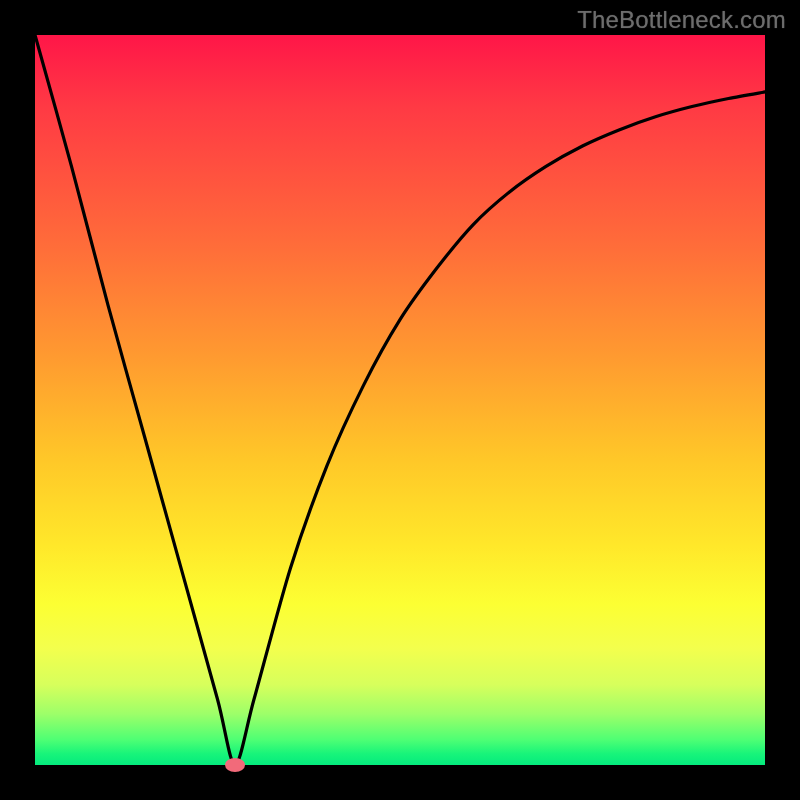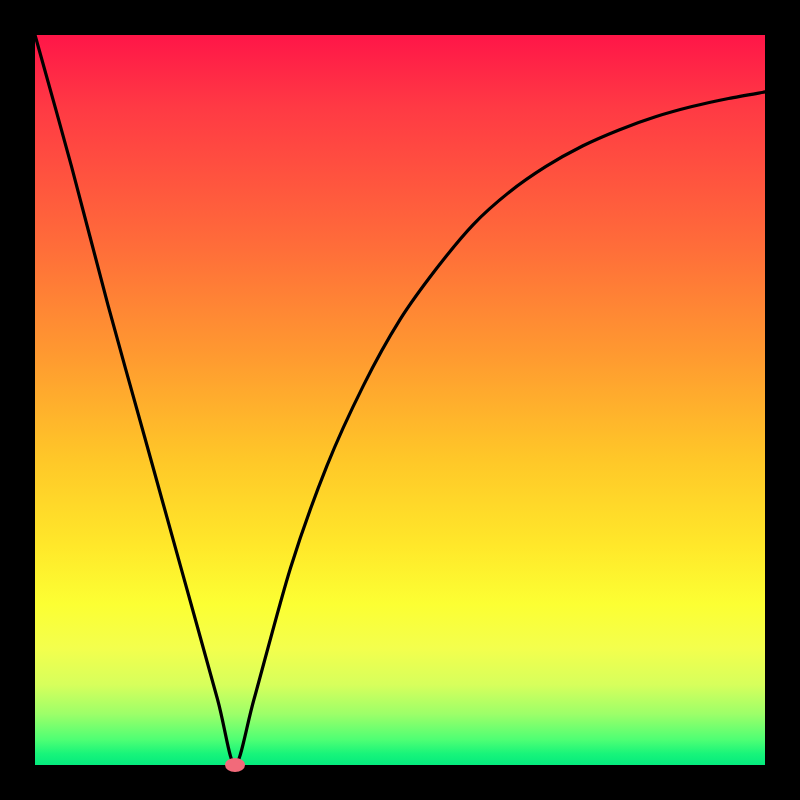--- a/index.html
+++ b/index.html
@@ -61,19 +61,20 @@
     overflow: visible;
   }
   .marker {
     fill: #f26a7a;
   }
 </style>
 </head>
 <body>
 
 <div class="frame">
+  <div class="attribution">TheBottleneck.com</div>
   <div class="plot-area">
     <svg class="curve" viewBox="0 0 730 730" preserveAspectRatio="none">
       <path id="curve-path" d="M 0.00 0.00 C 5.17 18.62, 26.16 93.14, 36.50 131.40 C 46.84 169.66, 62.66 231.84, 73.00 270.10 C 83.34 308.36, 99.16 364.27, 109.50 401.50 C 119.84 438.73, 135.66 495.67, 146.00 532.90 C 156.34 570.13, 174.85 636.38, 182.50 664.30 C 190.15 692.22, 194.85 730.00, 200.02 730.00 C 205.19 730.00, 211.14 692.22, 219.00 664.30 C 226.86 636.38, 245.16 565.99, 255.50 532.90 C 265.84 499.81, 281.66 456.55, 292.00 430.70 C 302.34 404.85, 318.16 371.08, 328.50 350.40 C 338.84 329.72, 354.66 301.25, 365.00 284.70 C 375.34 268.15, 391.16 247.04, 401.50 233.60 C 411.84 220.16, 427.66 200.66, 438.00 189.80 C 448.34 178.94, 464.16 165.22, 474.50 156.95 C 484.84 148.68, 500.66 137.92, 511.00 131.40 C 521.34 124.88, 537.16 116.13, 547.50 110.96 C 557.84 105.79, 573.66 99.04, 584.00 94.90 C 594.34 90.76, 610.16 85.07, 620.50 81.76 C 630.84 78.45, 646.66 74.13, 657.00 71.54 C 667.34 68.95, 683.16 65.58, 693.50 63.51 C 703.84 61.44, 724.83 57.87, 730.00 56.94" stroke="#000" stroke-width="3.2" fill="none" stroke-linejoin="round" stroke-linecap="round"></path>
       <ellipse id="min-marker" class="marker" cx="200.02" cy="730.00" rx="10" ry="7"></ellipse>
     </svg>
   </div>
 </div>
 
 </body></html>

